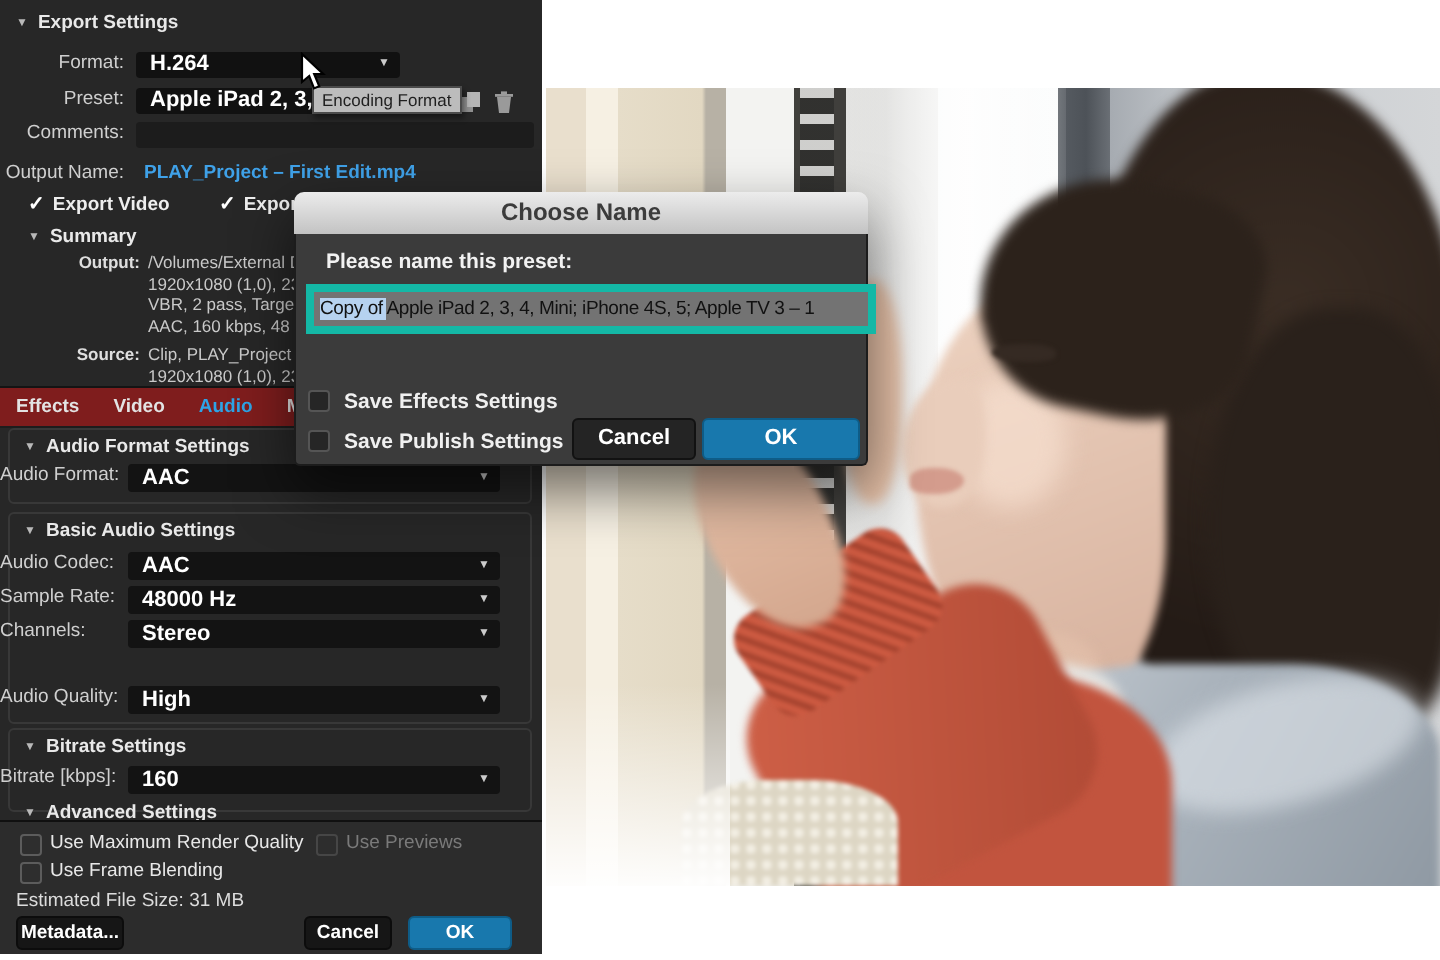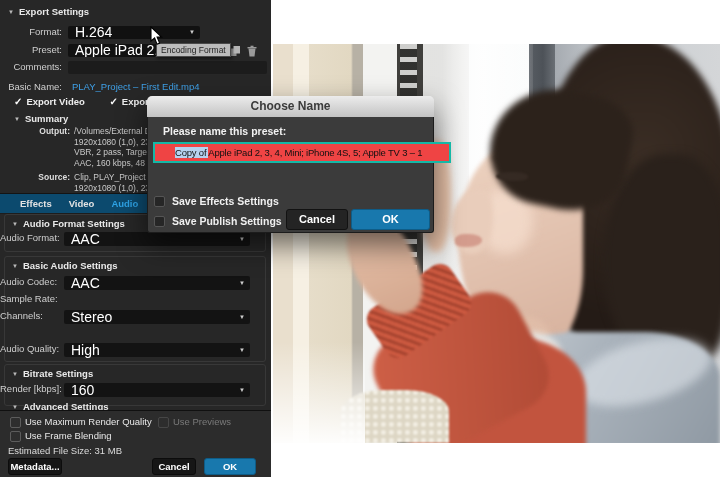--- a/index.html
+++ b/index.html
@@ -52,49 +52,49 @@
 
   
   .panel{position:absolute;left:0;top:0;width:271px;height:476px;background:#272727;z-index:5;color:#d6d6d6;font-size:9.5px;}
   .panel .abs{position:absolute;}
   .tri{display:inline-block;font-size:6px;color:#b9b9b9;vertical-align:1px;margin-right:5px;}
   .sech{position:absolute;left:12px;font-weight:bold;color:#e9e9e9;font-size:9.5px;white-space:nowrap;}
   .lbl{position:absolute;left:0;width:62px;text-align:right;color:#cfcfcf;white-space:nowrap;}
   .albl{position:absolute;left:0;width:58px;color:#cfcfcf;white-space:nowrap;}
   .field{position:absolute;height:13px;background:#111;border-radius:2px;line-height:13px;}
   .afield{position:absolute;left:64px;width:186px;height:14px;background:#131313;border-radius:2px;line-height:14px;}
-  .fval{position:absolute;left:7px;top:0;font-weight:normal;color:#fff;white-space:nowrap;font-size:14px;}
+  .fval{position:absolute;left:7px;top:0;font-weight:bold;color:#fff;white-space:nowrap;font-size:11px;}
   .arr{position:absolute;right:5px;top:0;font-size:6px;color:#ccc;}
   .gbox{position:absolute;left:4px;width:260px;border:1px solid #383838;border-radius:3px;}
   .chk{color:#fff;font-weight:bold;font-size:10px;margin-right:4px;}
   .cbx{position:absolute;width:9px;height:9px;background:#2e2e2e;border:1px solid #5c5c5c;border-radius:2px;}
-  .link{color:#3fa1e8;font-weight:normal;white-space:nowrap;}
+  .link{color:#3fa1e8;font-weight:bold;white-space:nowrap;}
   .sumlbl{position:absolute;left:0;width:70px;text-align:right;font-weight:bold;color:#dedede;font-size:8.5px;}
   .sumlines{position:absolute;left:74px;color:#c9c9c9;font-size:8.5px;line-height:10.5px;white-space:nowrap;}
-  .tabbar{position:absolute;left:0;top:193px;width:100%;height:21px;background:#0c4a6e;
-      border-top:1px solid #141414;border-bottom:1px solid #1d1d1d;display:flex;align-items:center;gap:17px;padding-left:20px;box-sizing:border-box;}
+  .tabbar{position:absolute;left:0;top:193px;width:100%;height:21px;background:#7f1d1d;
+      border-top:1px solid #141414;border-bottom:1px solid #1d1d1d;display:flex;align-items:center;gap:17px;padding-left:8px;box-sizing:border-box;}
   .tab{font-weight:bold;color:#e3e3e3;font-size:9.5px;cursor:default;}
   .tab.active{color:#2ea3e6;}
   .footer{position:absolute;left:0;top:410px;width:100%;height:66px;background:#2c2c2c;border-top:1px solid #101010;}
   .btn{position:absolute;height:15px;background:#161616;border:1px solid #0c0c0c;border-radius:3px;
       color:#fff;font-weight:bold;font-size:9.5px;text-align:center;line-height:15px;}
   .btn.blue{background:#1878ad;border-color:#0e5c87;}
   .picon{position:absolute;width:12px;height:12px;}
 
   
   .dialog{position:absolute;left:147px;top:96px;width:287px;height:137px;z-index:20;
       box-shadow:0 12px 28px rgba(0,0,0,.55);border-radius:5px 5px 3px 3px;}
   .dlg-title{position:absolute;left:0;top:0;width:100%;height:21px;border-radius:5px 5px 0 0;
       background:linear-gradient(#ececec,#c3c3c3);border-bottom:1px solid #8e8e8e;
       text-align:center;line-height:21px;color:#3c3c3c;font-size:12px;font-weight:bold;}
   .dlg-body{position:absolute;left:0;top:21px;width:100%;height:116px;background:#3b3b3b;
       border:1px solid #1c1c1c;border-top:none;box-sizing:border-box;border-radius:0 0 3px 3px;}
   .dlg-prompt{position:absolute;left:15px;top:8px;color:#f2f2f2;font-size:10.5px;font-weight:bold;}
-  .dlg-input{position:absolute;left:5px;top:25px;width:274px;height:17px;background:#ef4444;border:2px solid #14b8a6;
-      line-height:17px;font-size:9.5px;letter-spacing:-.2px;color:#111;white-space:nowrap;overflow:hidden;padding-left:20px;}
+  .dlg-input{position:absolute;left:5px;top:25px;width:274px;height:17px;background:#737373;border:4px solid #14b8a6;
+      line-height:17px;font-size:9.5px;letter-spacing:-.2px;color:#111;white-space:nowrap;overflow:hidden;padding-left:3px;}
   .dlg-input .sel{background:#b6d2f0;}
   .dlg-check{position:absolute;left:6px;height:12px;line-height:12px;margin-top:24px;}
   .dlg-check .cbx{position:relative;display:inline-block;vertical-align:-2px;margin-right:7px;background:#262626;border-color:#555;}
   .dlg-check .cbl{color:#f0f0f0;font-size:10.5px;font-weight:bold;}
   .dlg-btn{position:absolute;top:92px;height:19px;border-radius:3px;color:#fff;font-weight:bold;
       font-size:11px;text-align:center;line-height:19px;}
   .dlg-btn.cancel{left:138px;width:60px;background:#242424;border:1px solid #121212;}
   .dlg-btn.ok{left:203px;width:77px;background:#1878ad;border:1px solid #0e5c87;}
 
   
@@ -169,21 +169,21 @@
     </div>
 
     <div class="abs" style="top:61px;left:0;width:100%;height:13px">
       <span class="lbl">Comments:</span>
       <div class="field" style="left:68px;width:199px;background:#1c1c1c">
         <span class="fval" style="font-weight:normal"></span>
       </div>
     </div>
 
     <div class="abs" style="top:81px;left:0;width:100%;height:13px">
-      <span class="lbl">Basic Name:</span>
+      <span class="lbl">Output Name:</span>
       <span class="link abs" style="left:72px;top:0">PLAY_Project – First Edit.mp4</span>
     </div>
 
     <div class="abs" style="top:96px;left:14px;height:13px;white-space:nowrap">
       <span><span class="chk">✓</span><span style="font-weight:bold;color:#eee">Export Video</span></span>
       <span style="margin-left:22px"><span class="chk">✓</span><span style="font-weight:bold;color:#eee">Export Audio</span></span>
     </div>
 
     <div class="sech" style="top:113px;left:14px">
       <span class="tri">▼</span><span>Summary</span>
@@ -231,20 +231,24 @@
     </div>
     <div class="abs" style="top:276px;left:0;width:100%;height:14px">
       <span class="albl">Audio Codec:</span>
       <div class="afield">
         <span class="fval">AAC</span>
         <span class="arr">▼</span>
       </div>
     </div>
     <div class="abs" style="top:293px;left:0;width:100%;height:14px">
       <span class="albl">Sample Rate:</span>
+      <div class="afield">
+        <span class="fval">48000 Hz</span>
+        <span class="arr">▼</span>
+      </div>
     </div>
     <div class="abs" style="top:310px;left:0;width:100%;height:14px">
       <span class="albl">Channels:</span>
       <div class="afield">
         <span class="fval">Stereo</span>
         <span class="arr">▼</span>
       </div>
     </div>
     <div class="abs" style="top:343px;left:0;width:100%;height:30px">
       <span class="albl">Audio Quality:</span>
@@ -252,21 +256,21 @@
         <span class="fval">High</span>
         <span class="arr">▼</span>
       </div>
     </div>
 
     <div class="gbox" style="top:364px;height:40px"></div>
     <div class="sech" style="top:368px">
       <span class="tri">▼</span><span>Bitrate Settings</span>
     </div>
     <div class="abs" style="top:383px;left:0;width:100%;height:14px">
-      <span class="albl">Render [kbps]:</span>
+      <span class="albl">Bitrate [kbps]:</span>
       <div class="afield">
         <span class="fval">160</span>
         <span class="arr">▼</span>
       </div>
     </div>
 
     <div class="sech" style="top:401px">
       <span class="tri">▼</span><span>Advanced Settings</span>
     </div>
 

